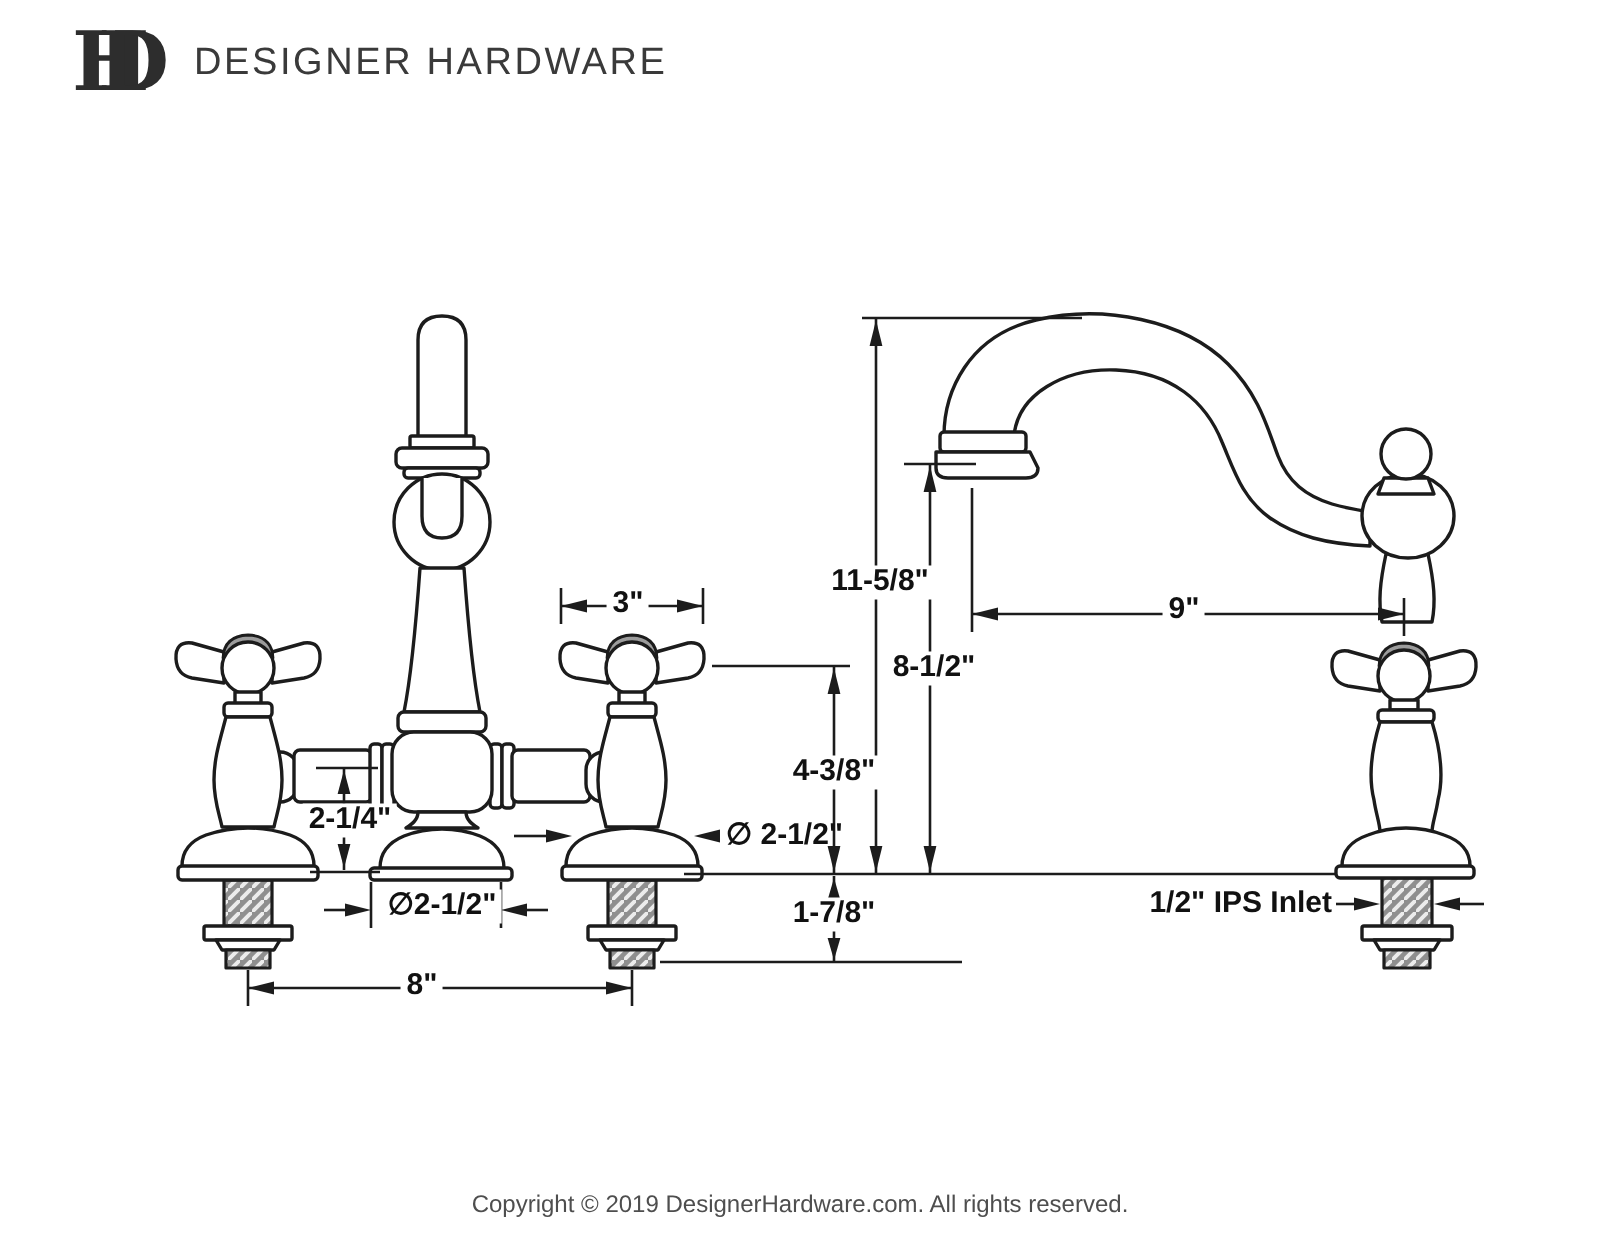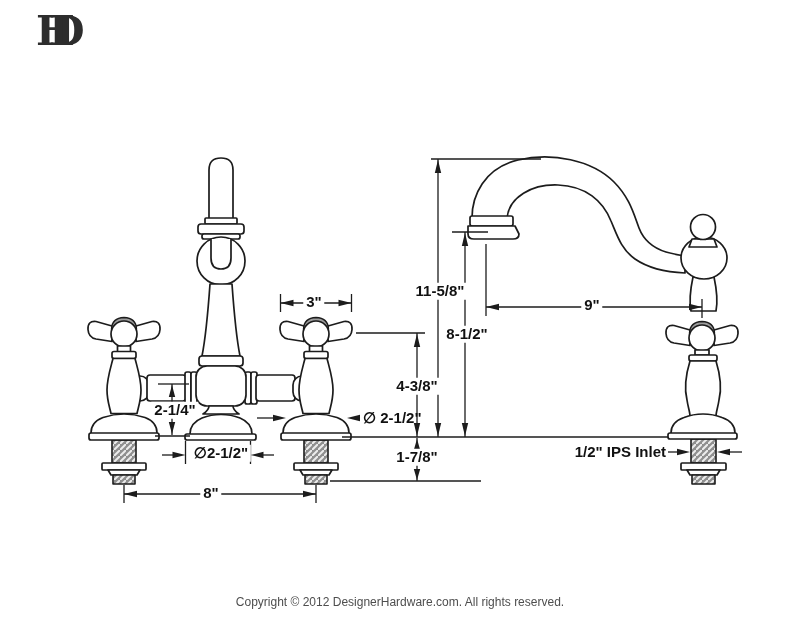--- a/index.html
+++ b/index.html
@@ -32,20 +32,21 @@
 </style>
 </head>
 <body>
 
 <div class="canvas">
 
   <div class="logo">
     <span class="h">H</span>
     <span class="d">D</span>
   </div>
+  <div class="brand">DESIGNER HARDWARE</div>
 
   <svg class="drawing" width="800" height="618" viewBox="0 0 800 618">
     <defs>
       <pattern id="hatch" width="6" height="6" patternUnits="userSpaceOnUse">
         <rect width="6" height="6" fill="#8f8f8f"></rect>
         <path d="M-1.5,7.5 L7.5,-1.5" stroke="#ececec" stroke-width="2"></path>
       </pattern>
       <g id="handleF">
         <path class="part" d="M-12,-8 L-28,-12.5 Q-36.5,-13.5 -36,-4.5 Q-35.5,3.5 -28,5 L-12,7.5 Z"></path>
         <path class="part" d="M12,-8 L28,-12.5 Q36.5,-13.5 36,-4.5 Q35.5,3.5 28,5 L12,7.5 Z"></path>
@@ -201,14 +202,14 @@
   <span class="dim-label" style="left:467px;top:334px;">8-1/2"</span>
   <span class="dim-label" style="left:592px;top:305px;">9"</span>
   <span class="dim-label" style="left:417px;top:386px;">4-3/8"</span>
   <span class="dim-label" style="left:175px;top:410px;">2-1/4"</span>
   <span class="dim-label" style="left:221px;top:453px;">∅2-1/2"</span>
   <span class="dim-label no-bg" style="left:363px;top:418px;">∅ 2-1/2"</span>
   <span class="dim-label" style="left:417px;top:457px;">1-7/8"</span>
   <span class="dim-label" style="left:211px;top:493px;">8"</span>
   <span class="dim-label right-anchor" style="left:666px;top:452px;">1/2" IPS Inlet</span>
 
-  <div class="copyright">Copyright © 2012 DesignerHardware.com. All rights reserved.</div>
+  <div class="copyright">Copyright © 2019 DesignerHardware.com. All rights reserved.</div>
 </div>
 
 </body></html>

